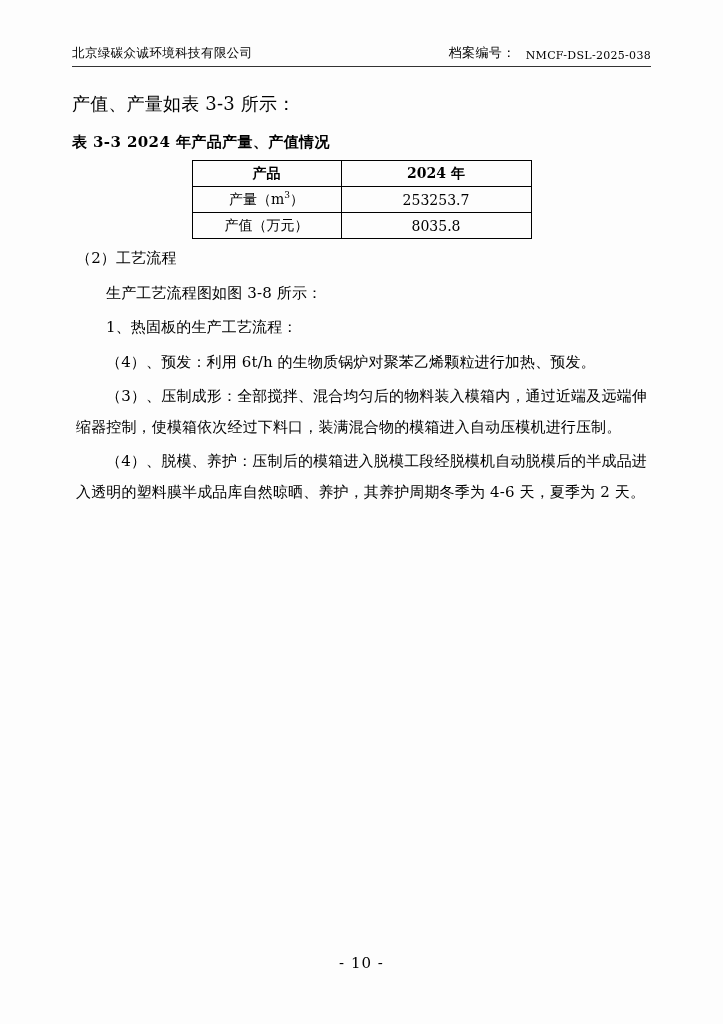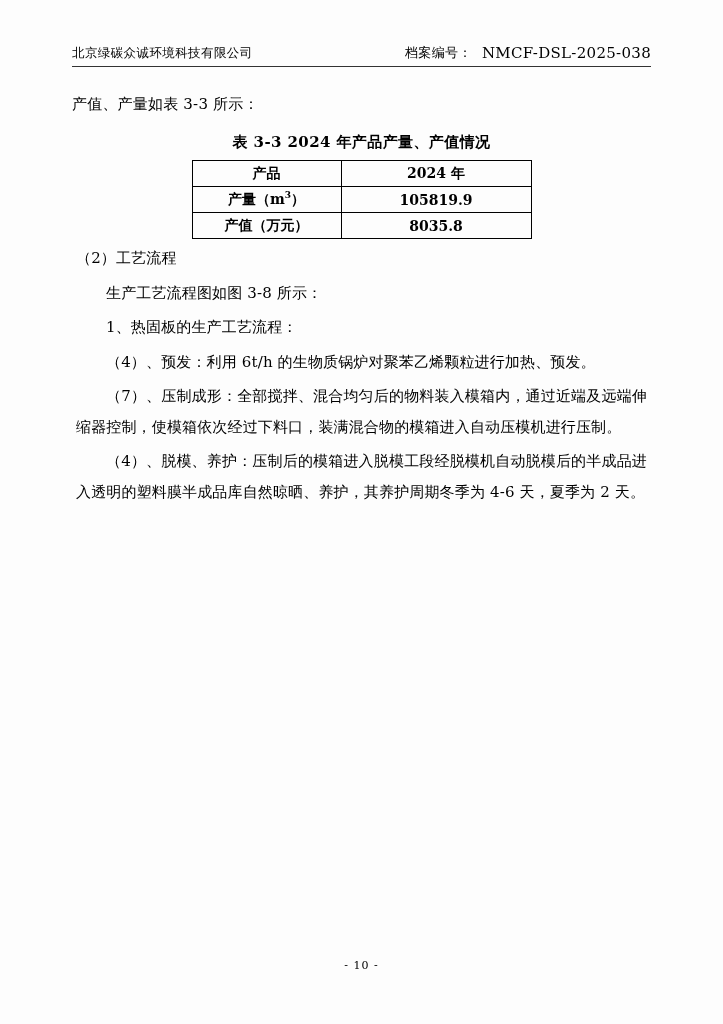--- a/index.html
+++ b/index.html
@@ -38,80 +38,80 @@
   }
   .header-right {
     display: flex;
     align-items: flex-end;
     gap: 10px;
   }
   .header-right .label {
     font-size: 13px;
   }
   .header-right .code {
-    font-size: 15px;
+    font-size: 11px;
     letter-spacing: 0.3px;
   }
   
   .line {
-    font-size: 15px;
+    font-size: 18px;
     line-height: 30px;
     text-align: justify;
     letter-spacing: 0.2px;
   }
   .para {
     font-size: 15px;
     line-height: 30.5px;
     text-align: justify;
     letter-spacing: 0.15px;
     margin: 4px;
   }
   .indent-1 { text-indent: 0; }
   .indent-2 { text-indent: 30px; }
   .gap-s { margin-top: 2px; }
   
   .table-title {
-    text-align: center;
+    text-align: left;
     font-size: 15px;
     font-weight: bold;
     margin: 14px 0 8px 0;
     letter-spacing: 0.4px;
   }
   table.data {
     border-collapse: collapse;
     margin: 0 auto 4px auto;
     width: 340px;
     table-layout: fixed;
   }
   table.data td, table.data th {
     border: 1px solid #000;
     height: 25px;
     font-size: 14px;
     text-align: center;
-    font-weight: bold;
+    font-weight: normal;
     padding: 0 4px;
   }
   table.data th {
     font-weight: bold;
   }
   table.data td.left-col, table.data th.left-col {
     width: 140px;
   }
   sup {
     font-size: 9px;
     vertical-align: super;
   }
   
   .footer {
     position: absolute;
     left: 0;
     right: 0;
     bottom: 52px;
     text-align: center;
-    font-size: 11px;
+    font-size: 15px;
     letter-spacing: 1px;
   }
 </style>
 </head>
 <body>
 
 <div class="page">
 
   <div class="header">
     <div class="header-left">北京绿碳众诚环境科技有限公司</div>
@@ -126,31 +126,31 @@
   <div class="table-title">表 3-3 2024 年产品产量、产值情况</div>
 
   <table class="data">
     <tbody>
         <tr>
       <th class="left-col">产品</th>
       <th>2024 年</th>
     </tr>
     <tr>
       <td class="left-col"><span>产量（m</span><sup>3</sup><span>）</span></td>
-      <td>105819.9</td>
+      <td>253253.7</td>
     </tr>
     <tr>
       <td class="left-col">产值（万元）</td>
       <td>8035.8</td>
     </tr>
   </tbody>
     </table>
 
   <p class="para indent-1">（2）工艺流程</p>
   <p class="para indent-2 gap-s">生产工艺流程图如图 3-8 所示：</p>
   <p class="para indent-2">1、热固板的生产工艺流程：</p>
   <p class="para indent-2">（4）、预发：利用 6t/h 的生物质锅炉对聚苯乙烯颗粒进行加热、预发。</p>
-  <p class="para indent-2">（7）、压制成形：全部搅拌、混合均匀后的物料装入模箱内，通过近端及远端伸缩器控制，使模箱依次经过下料口，装满混合物的模箱进入自动压模机进行压制。</p>
+  <p class="para indent-2">（3）、压制成形：全部搅拌、混合均匀后的物料装入模箱内，通过近端及远端伸缩器控制，使模箱依次经过下料口，装满混合物的模箱进入自动压模机进行压制。</p>
   <p class="para indent-2">（4）、脱模、养护：压制后的模箱进入脱模工段经脱模机自动脱模后的半成品进入透明的塑料膜半成品库自然晾晒、养护，其养护周期冬季为 4-6 天，夏季为 2 天。</p>
 
   <div class="footer">- 10 -</div>
 
 </div>
 
 </body></html>

